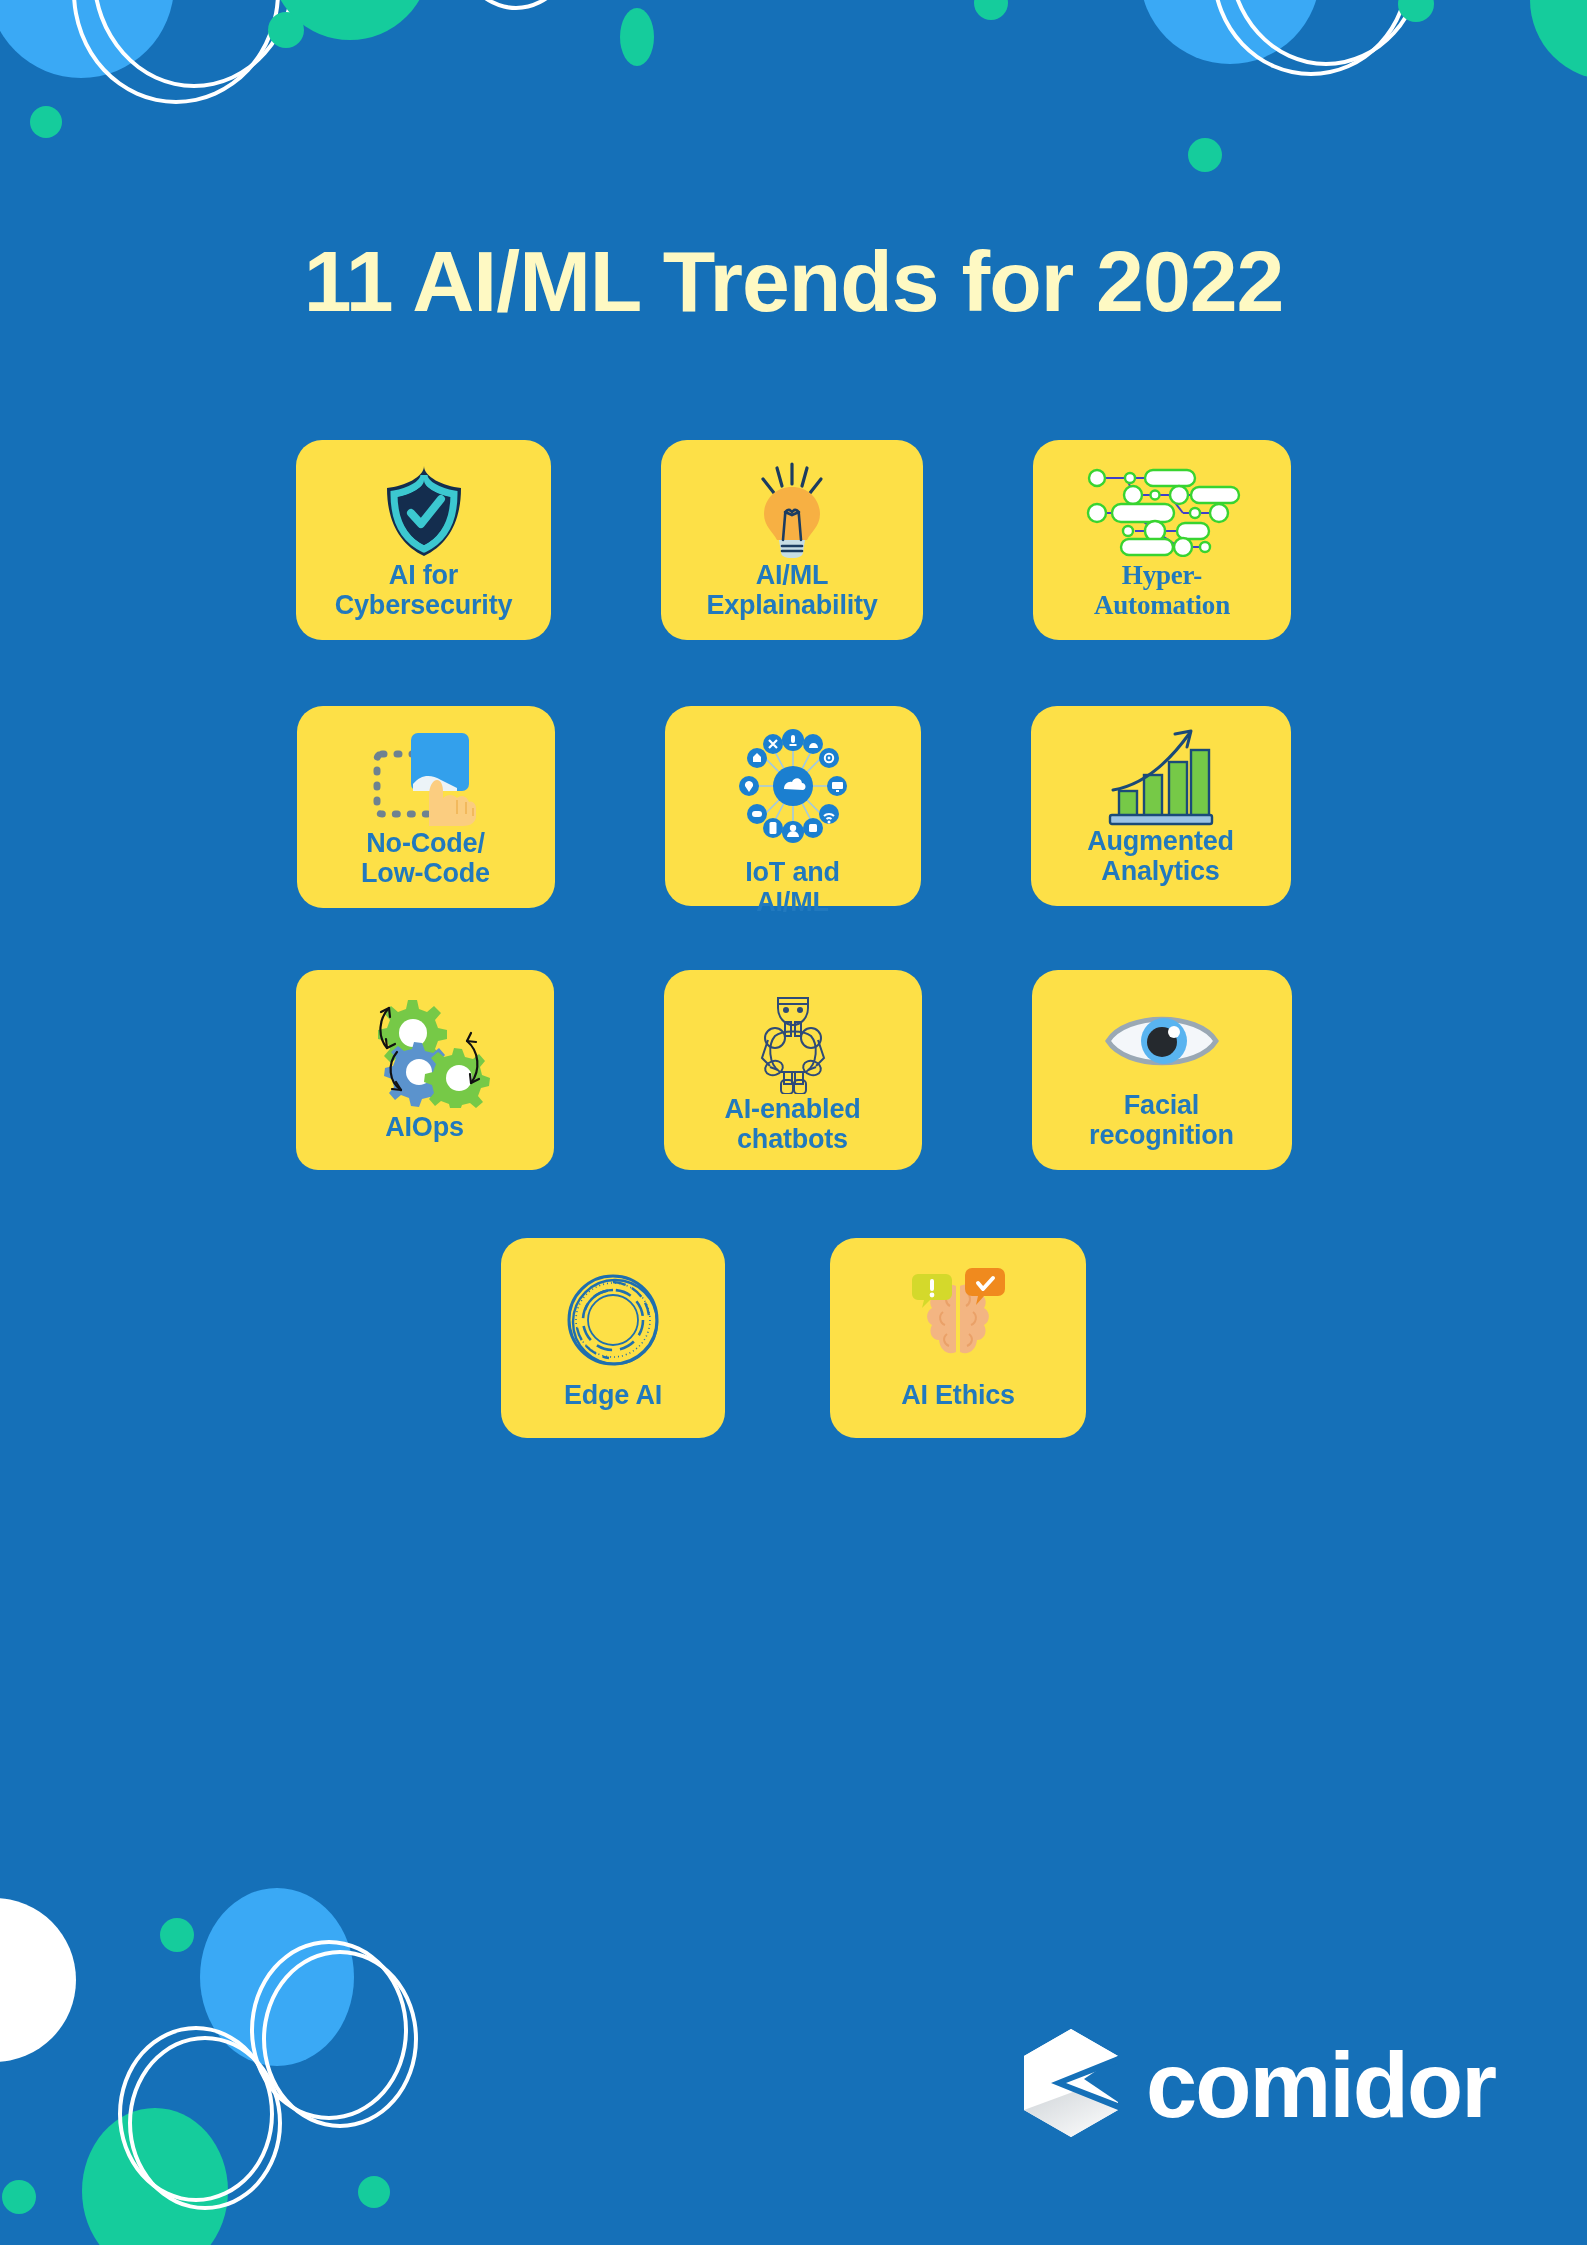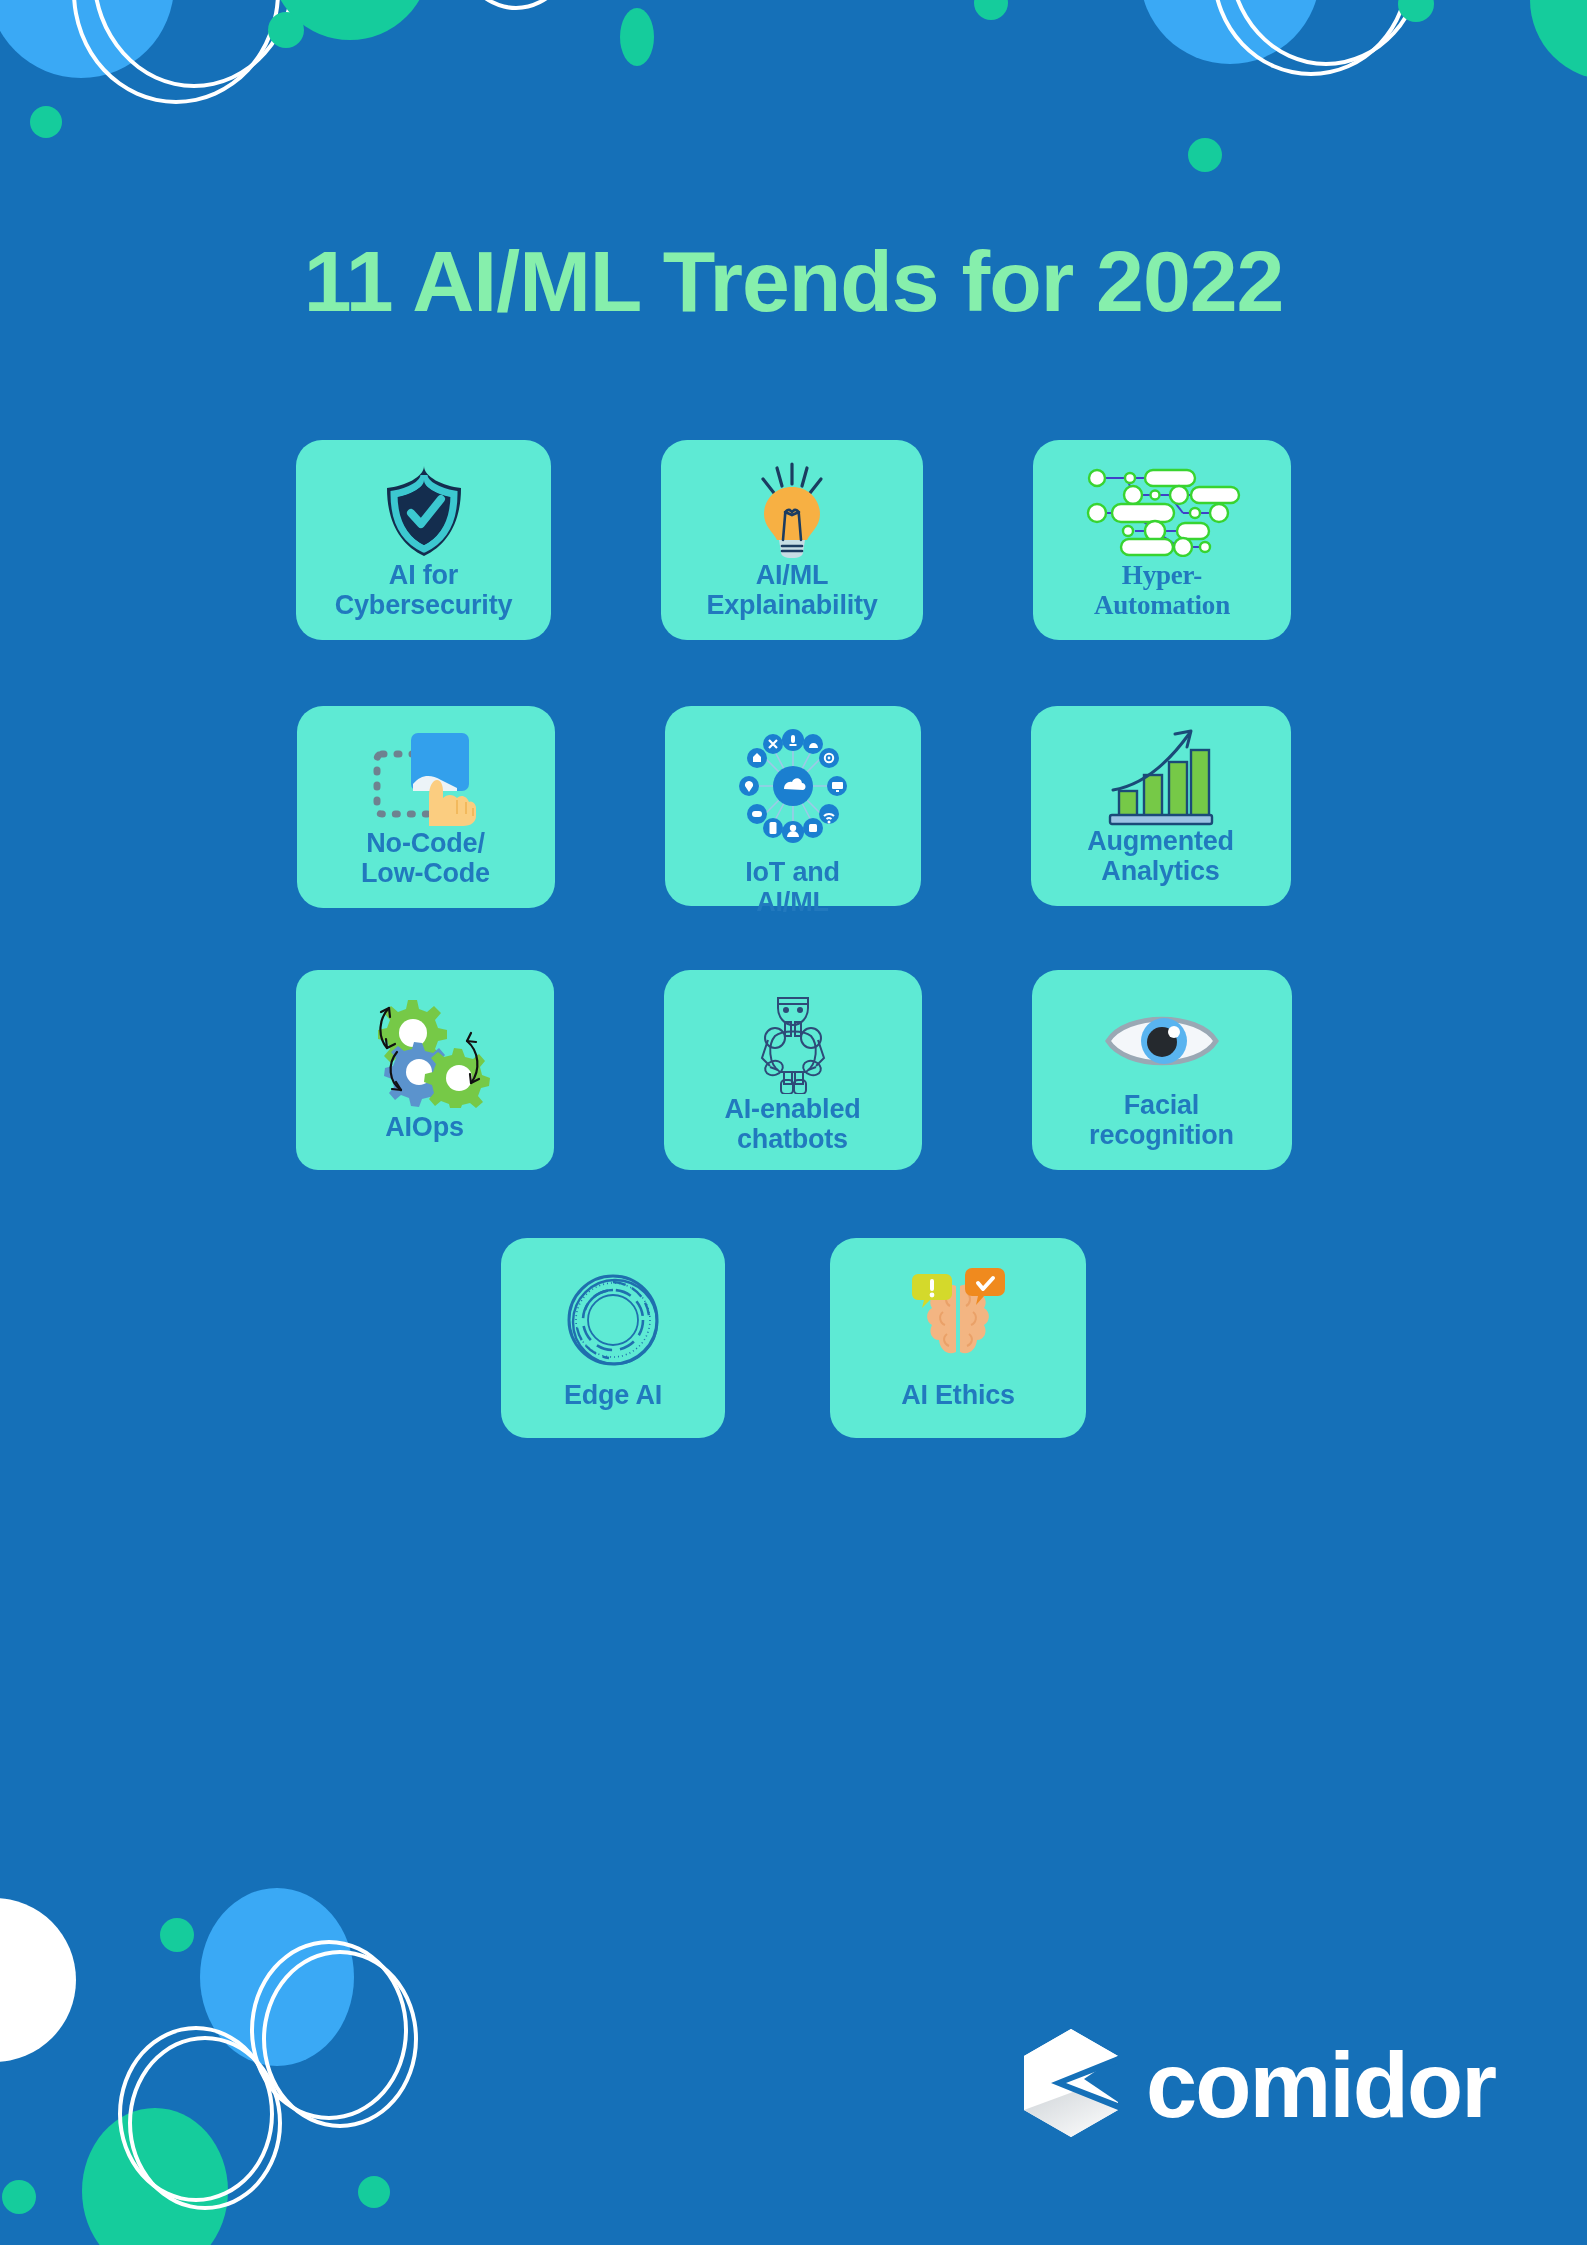--- a/index.html
+++ b/index.html
@@ -11,35 +11,35 @@
   }
   .page{position:absolute;inset:0;overflow:hidden;}
 
   
   .deco{position:absolute;border-radius:50%;pointer-events:none;}
   .deco.ring{background:transparent;border:4px solid #ffffff;}
 
   
   .title{
     position:absolute;left:0;right:0;top:238px;
-    text-align:center;color:#86efac;
+    text-align:center;color:#fef9c3;
     font-size:86px;font-weight:bold;letter-spacing:-1px;
     line-height:1;
   }
 
   
   .grid{position:absolute;left:0;right:0;top:440px;}
   .row{display:flex;justify-content:center;align-items:flex-start;}
   .row.r1{gap:110px;}
   .row.r2{gap:110px;margin-top:66px;}
   .row.r3{gap:110px;margin-top:62px;}
   .row.r4{gap:105px;margin-top:68px;}
 
   .card{
-    background:#5eead4;border-radius:26px;
+    background:#fde047;border-radius:26px;
     display:flex;flex-direction:column;align-items:center;
     box-sizing:border-box;
     padding:22px 14px 18px 14px;
   }
   .c-w1{width:255px;height:200px;}
   .c-w2{width:262px;height:200px;}
   .c-w3{width:258px;height:200px;font-family:Liberation Serif, serif;}
   .c-w4{width:258px;height:202px;align-items:center;}
   .c-w5{width:256px;height:200px;gap:13px;}
   .c-w6{width:260px;height:200px;}

